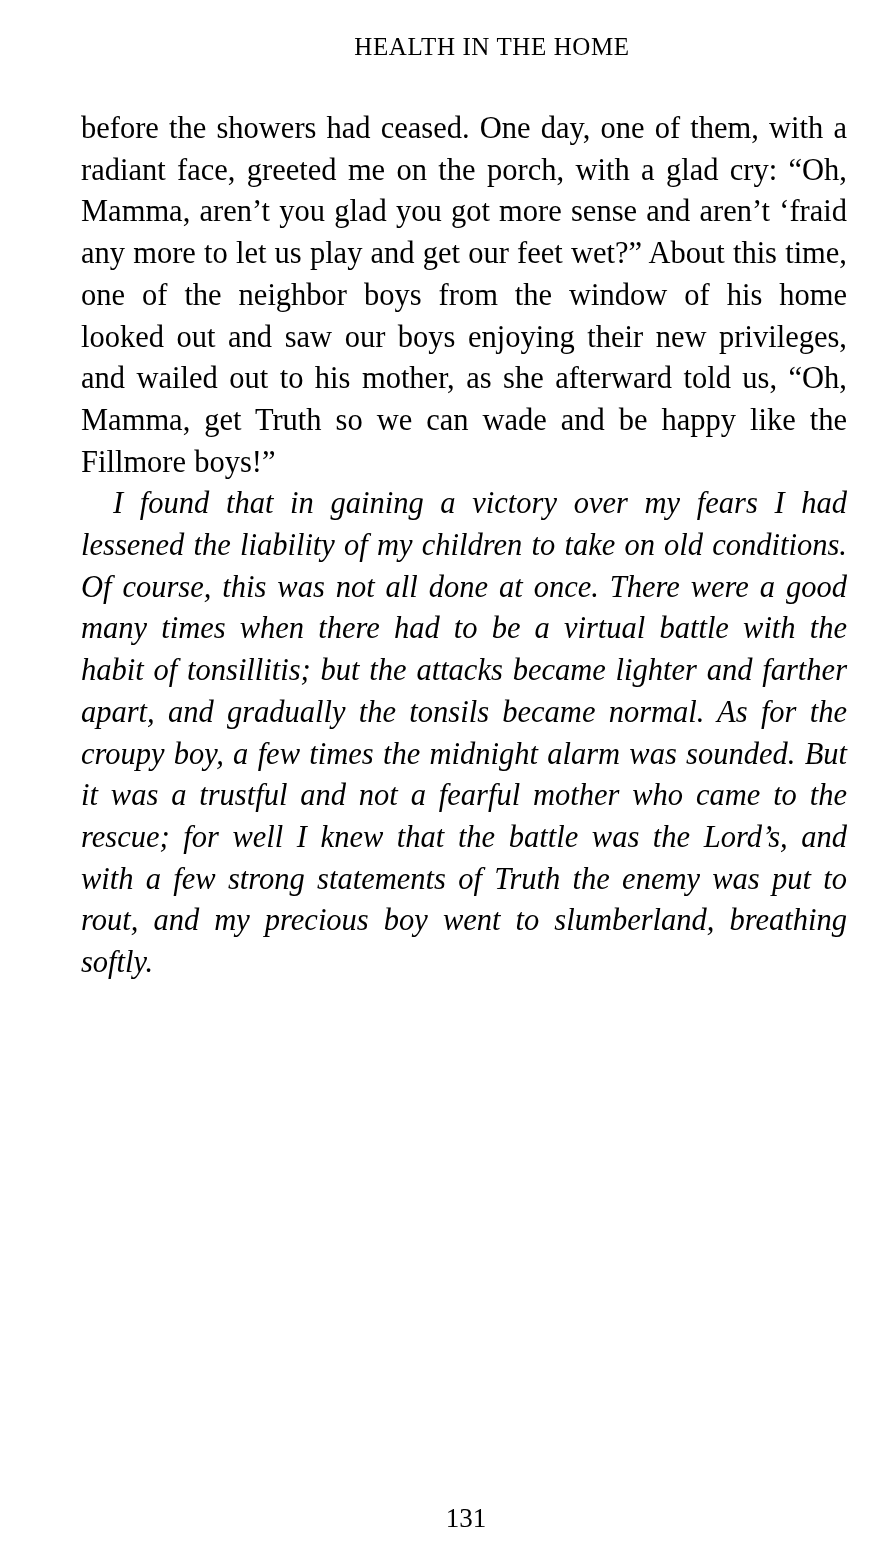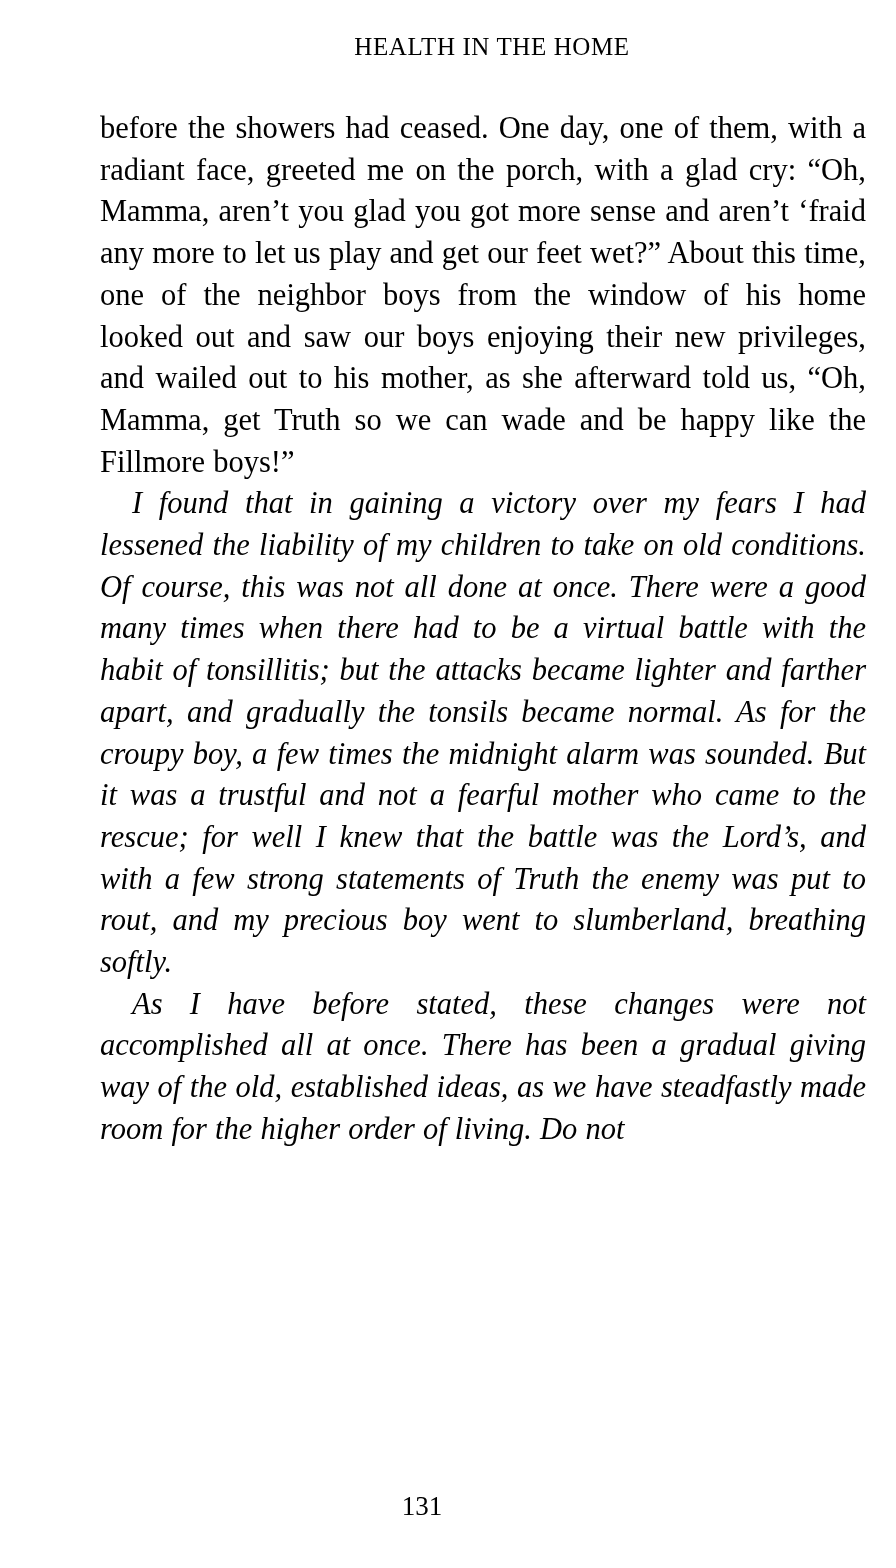--- a/index.html
+++ b/index.html
@@ -30,57 +30,57 @@
     font-size: 25px;
     letter-spacing: 0.6px;
     font-variant: normal;
     text-transform: uppercase;
     font-family: "Liberation Serif", "DejaVu Serif", serif;
     padding-left: 44px;
   }
   .body-block {
     position: absolute;
     top: 108px;
-    left: 100px;
+    left: 81px;
     width: 766px;
   }
   p.para {
     margin: 0;
     font-size: 30.5px;
     line-height: 41.7px;
     text-align: justify;
     text-justify: inter-word;
     word-spacing: 0.5px;
     hyphens: manual;
   }
   p.para.indent {
     text-indent: 32px;
     font-style: italic;
   }
   p.para:last-child {
     text-align-last: left;
   }
   .folio {
     position: absolute;
-    bottom: 46px;
+    bottom: 34px;
     left: 0;
     width: 844px;
     text-align: center;
     font-size: 27px;
     font-family: "Liberation Serif", "DejaVu Serif", serif;
+    padding-left: 44px;
   }
 </style>
 </head>
 <body>
 
 <div class="page">
 
   <div class="running-head">HEALTH IN THE HOME</div>
 
   <div class="body-block">
     <p class="para">before the showers had ceased. One day, one of them, with a radiant face, greeted me on the porch, with a glad cry: “Oh, Mamma, aren’t you glad you got more sense and aren’t ‘fraid any more to let us play and get our feet wet?” About this time, one of the neighbor boys from the window of his home looked out and saw our boys enjoying their new privileges, and wailed out to his mother, as she afterward told us, “Oh, Mamma, get Truth so we can wade and be happy like the Fillmore boys!”</p>
     <p class="para indent">I found that in gaining a victory over my fears I had lessened the liability of my children to take on old conditions. Of course, this was not all done at once. There were a good many times when there had to be a virtual battle with the habit of tonsillitis; but the attacks became lighter and farther apart, and gradually the tonsils became normal. As for the croupy boy, a few times the midnight alarm was sounded. But it was a trustful and not a fearful mother who came to the rescue; for well I knew that the battle was the Lord’s, and with a few strong statements of Truth the enemy was put to rout, and my precious boy went to slumberland, breathing softly.</p>
-    <p class="para indent">As I have before stated, these changes were not accomplished all at once. There has been a gradual giving way of the old, established ideas, as we have steadfastly made room for the higher order of living. Do not</p>
   </div>
 
   <div class="folio">131</div>
 
 </div>
 
 </body></html>

